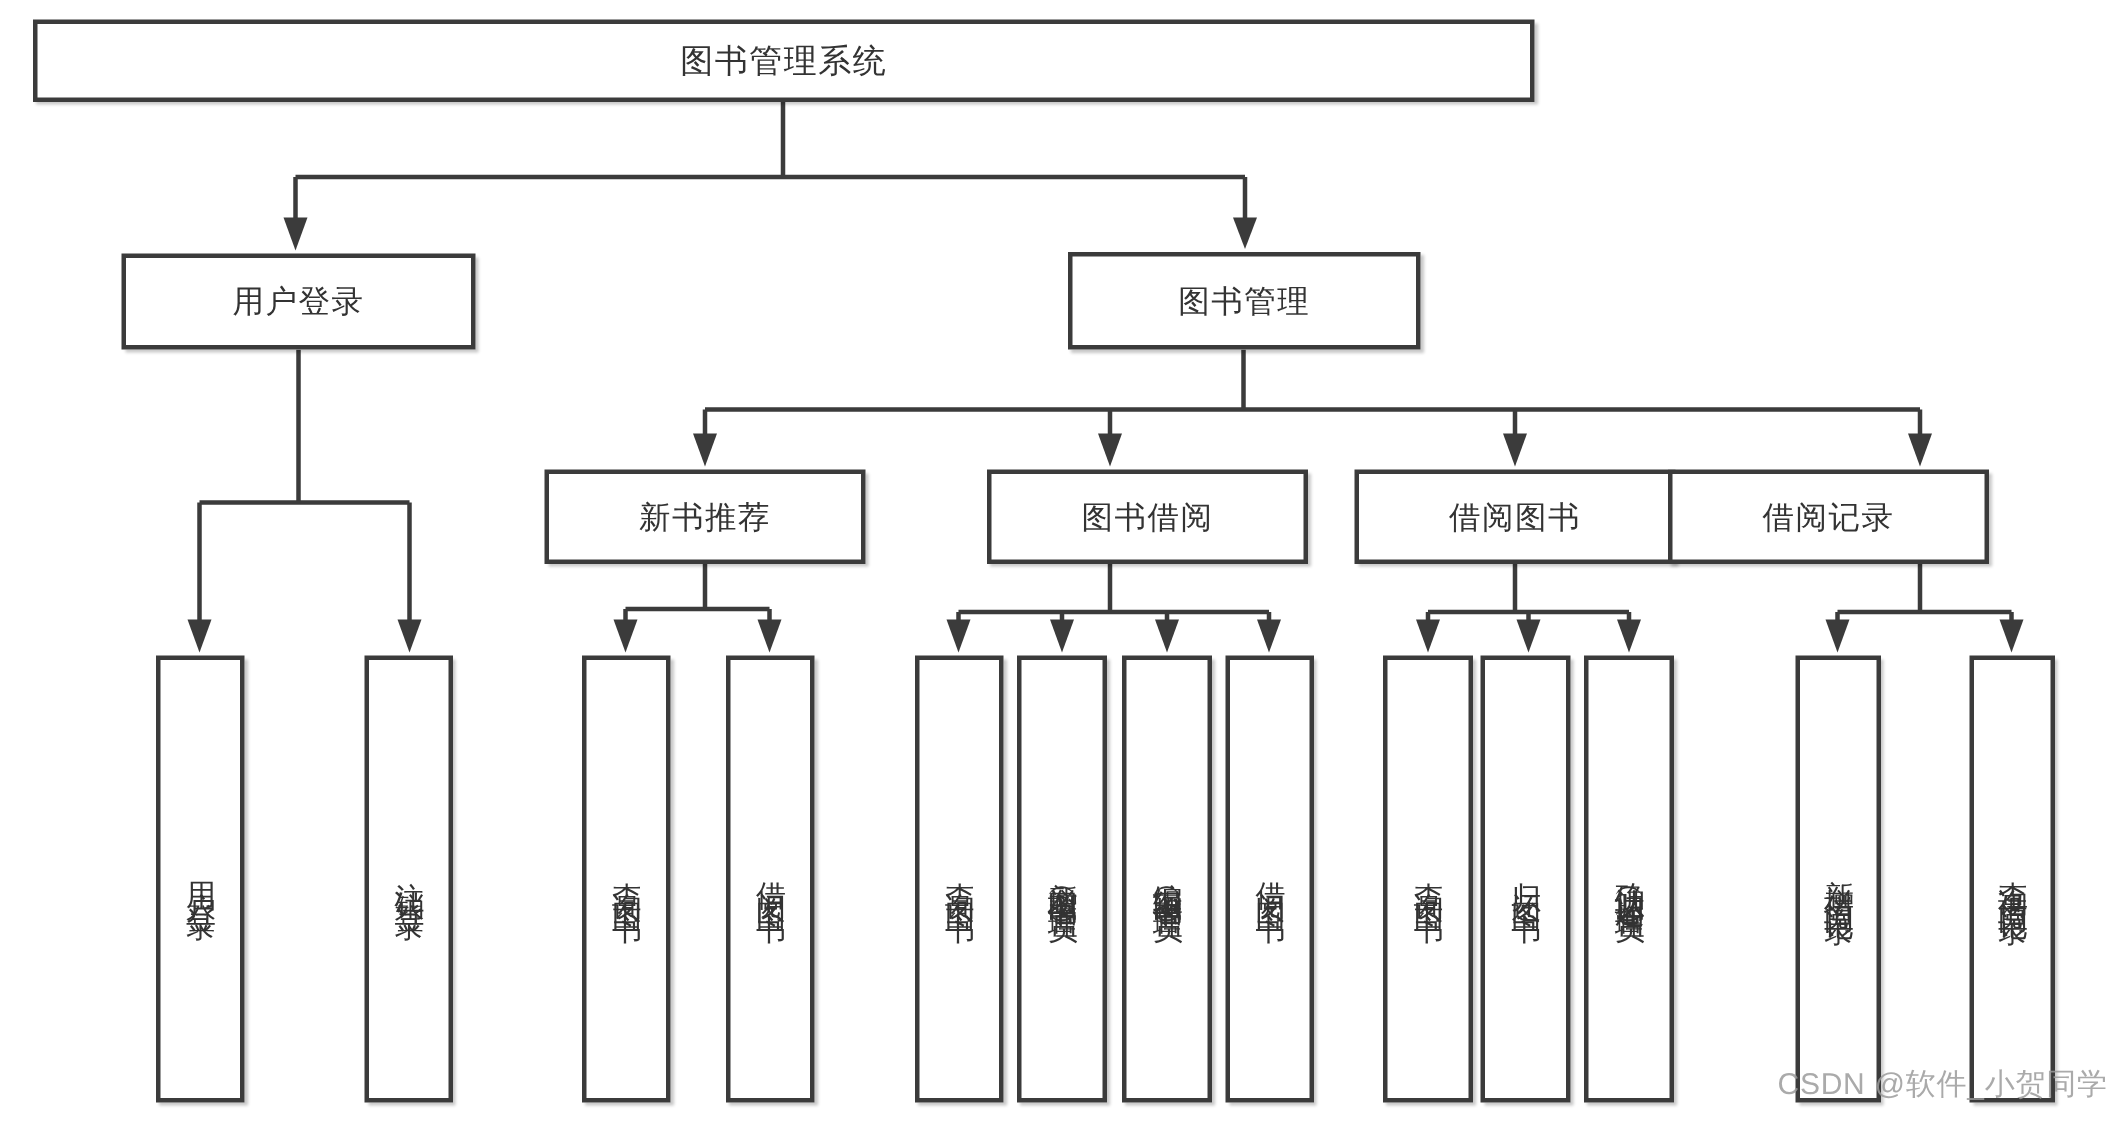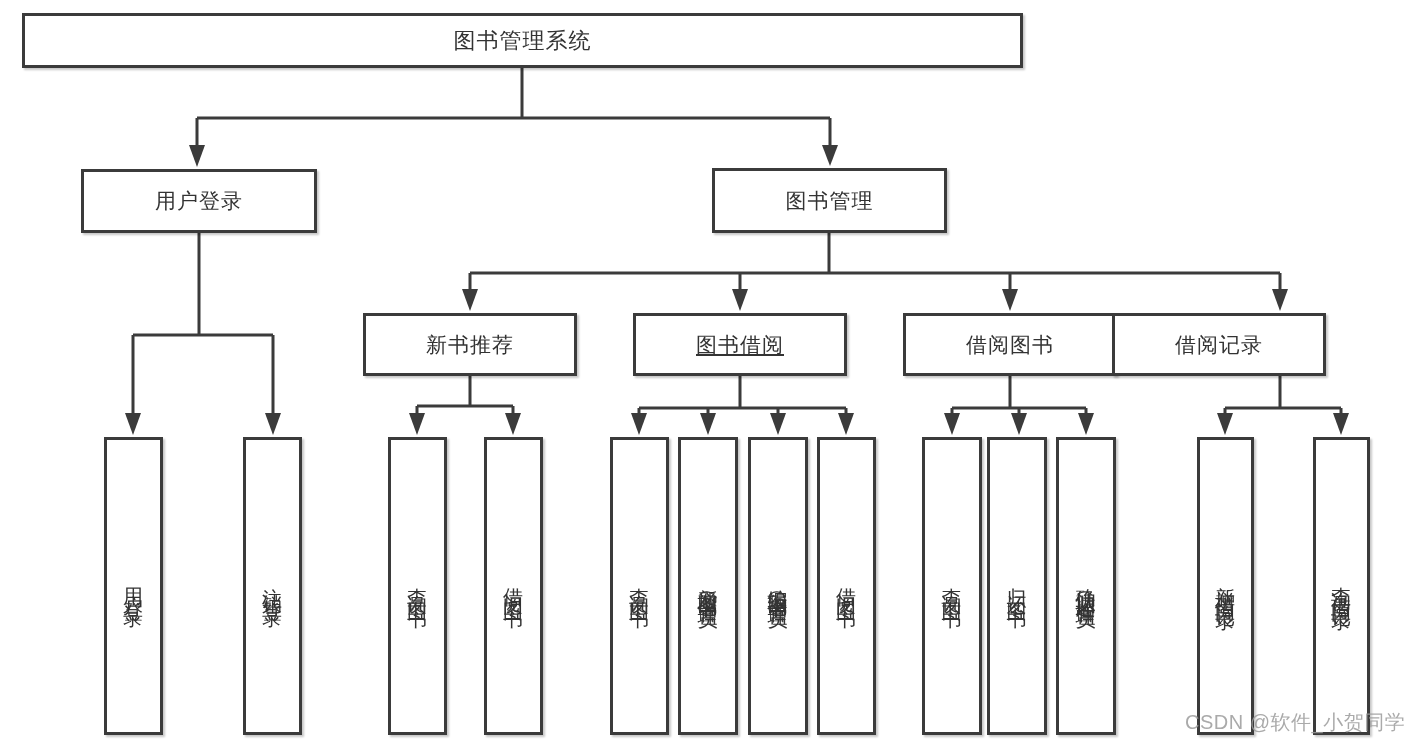--- a/index.html
+++ b/index.html
@@ -108,21 +108,21 @@
   <div class="node hnode" style="left:81px; top:169px; width:236px; height:64px;">
     <span>用户登录</span>
   </div>
   <div class="node hnode" style="left:363px; top:313px; width:214px; height:63px;">
     <span>新书推荐</span>
   </div>
 
   <div class="node hnode" style="left:712px; top:168px; width:235px; height:65px;">
     <span>图书管理</span>
   </div>
-  <div class="node hnode" style="left:633px; top:313px; width:214px; height:63px;text-decoration:underline;">
+  <div class="node hnode" style="left:658px; top:313px; width:214px; height:63px;">
     <span>图书借阅</span>
   </div>
   <div class="node hnode" style="left:903px; top:313px; width:214px; height:63px;">
     <span>借阅图书</span>
   </div>
   <div class="node hnode" style="left:1112px; top:313px; width:214px; height:63px;">
     <span>借阅记录</span>
   </div>
 
   <div class="node vnode" style="left:104px; top:437px; width:59px; height:298px;">

